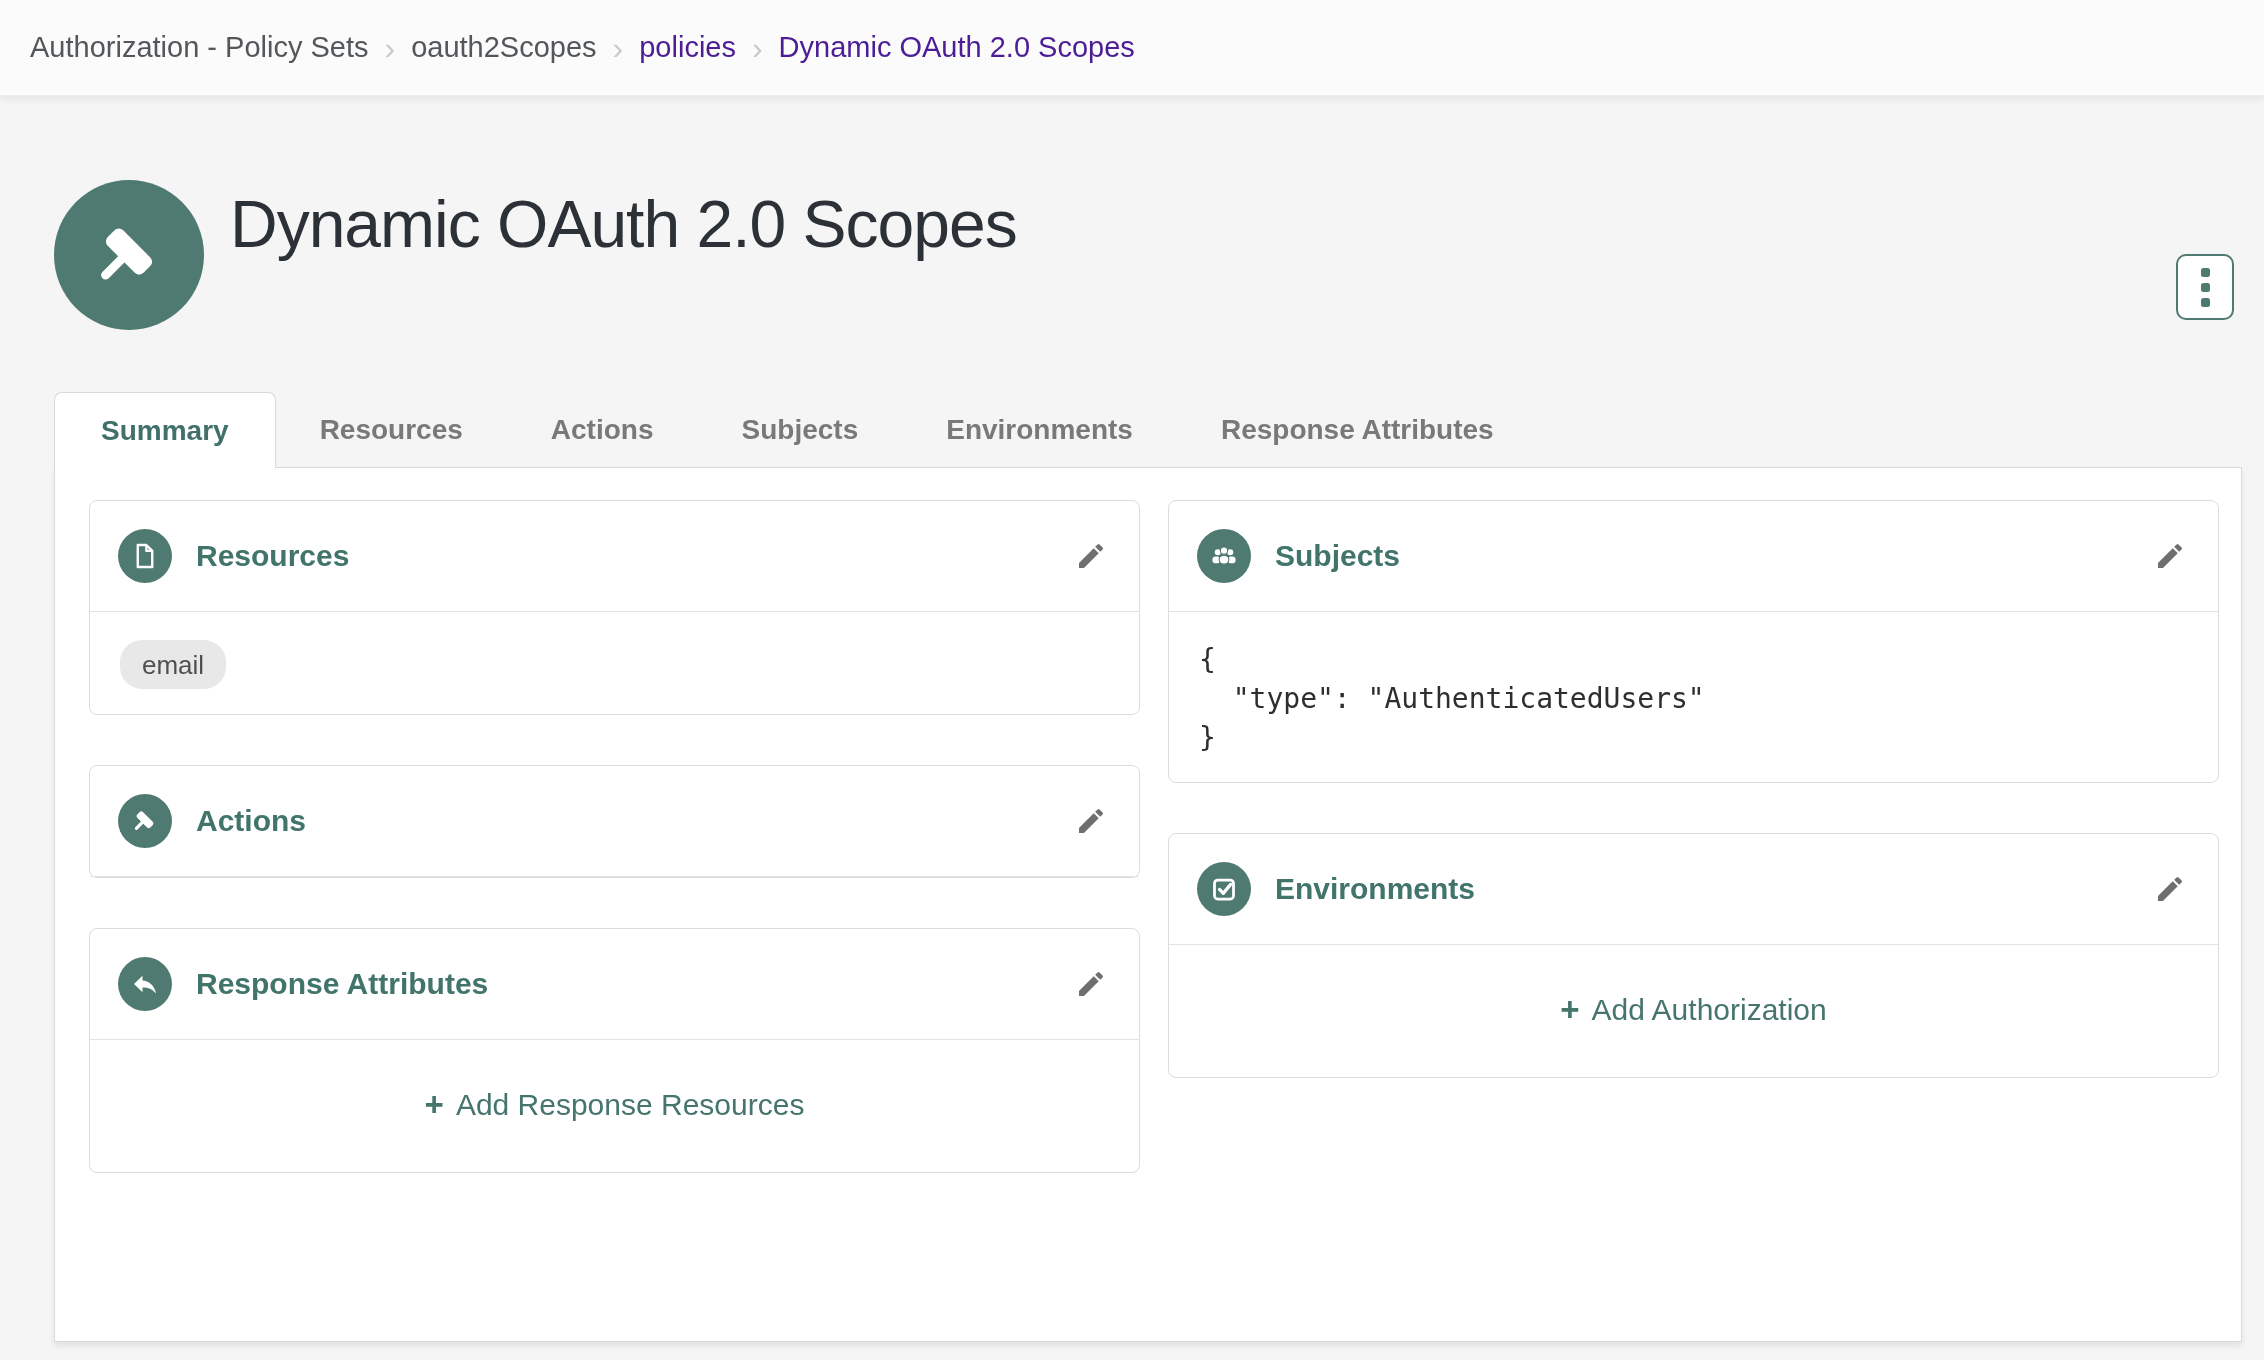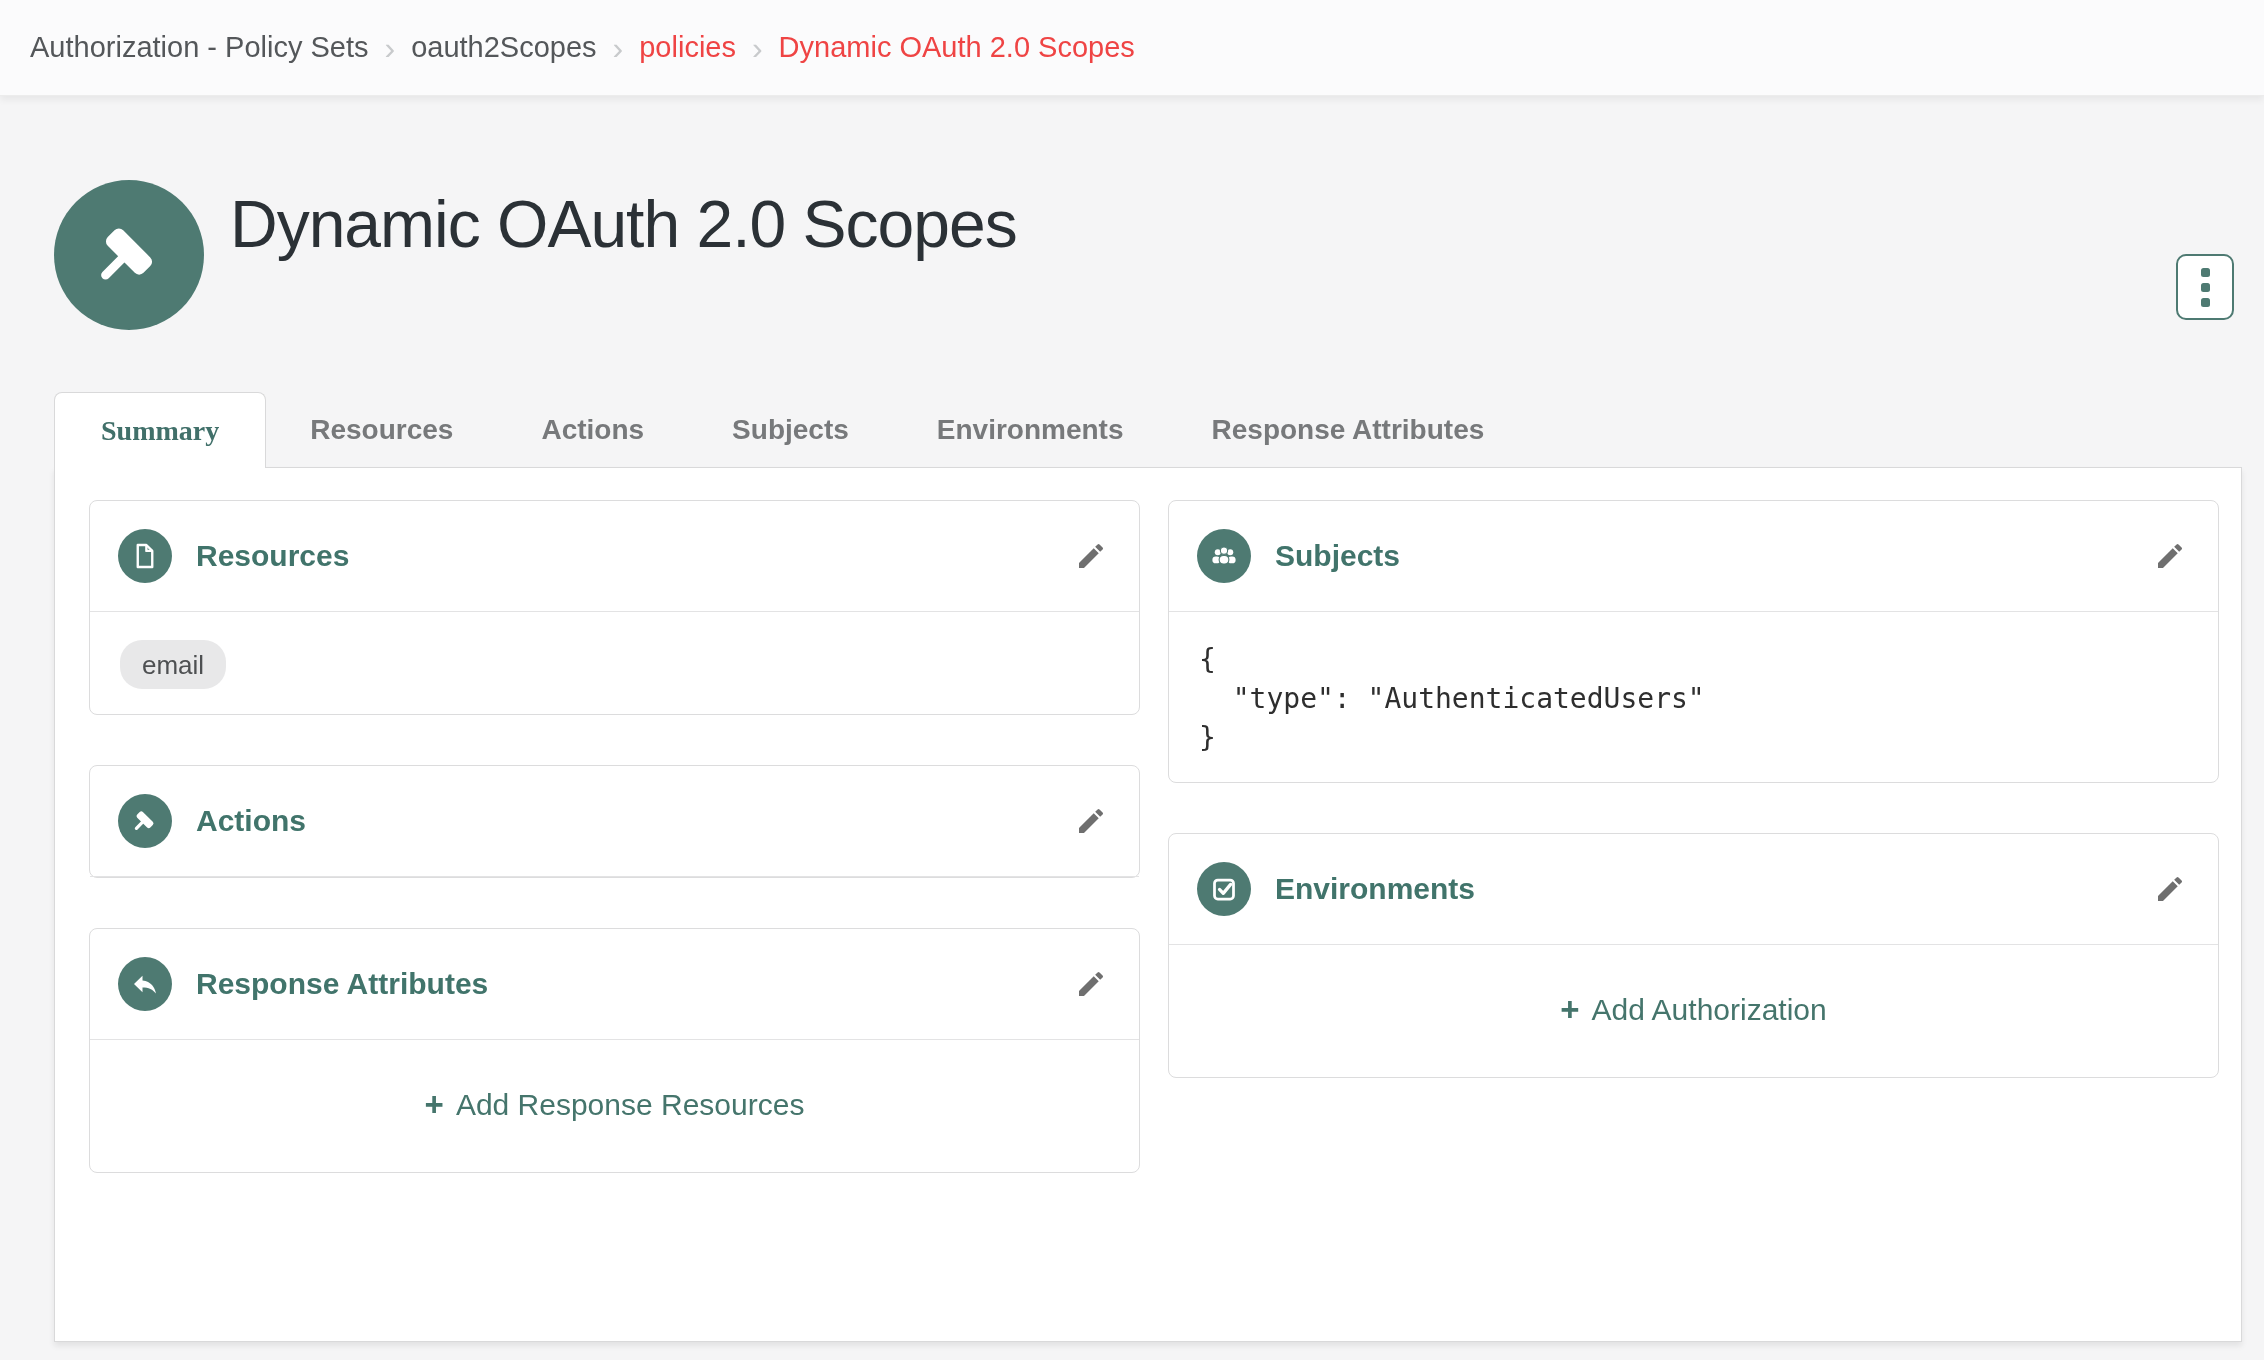--- a/index.html
+++ b/index.html
@@ -18,21 +18,21 @@
     background: #FBFBFC;
     border-bottom: 1px solid #ECECEC;
     box-shadow: 0 4px 7px rgba(0,0,0,0.06);
     display: flex; 
     padding-left: 30px;
     position: relative; z-index: 5;
   }
   .breadcrumb { display: flex; align-items: center; font-size: 29px; }
   .bc-item { text-decoration: none; }
   .bc-strong { color: #54575A; }
-  .bc-muted  { color: #ef4444; }
+  .bc-muted  { color: #4c1d95; }
   .bc-sep { color: #C8CACC; font-size: 32px; margin: 0 16px; line-height: 1; }
 
   
   .header-row {
     display: flex; align-items: flex-start;
     margin: 84px 30px 0 54px;
   }
   .avatar {
     width: 150px; height: 150px; border-radius: 50%;
     background: #4E7A72; flex: 0 0 auto;
@@ -74,21 +74,20 @@
     font-size: 28px; font-weight: bold; color: #77797B;
     cursor: pointer; white-space: nowrap;
   }
   .tab.active {
     height: 76px; padding: 1px 46px;
     background: #FFFFFF;
     border: 1.5px solid #D9D9DA; border-bottom: none;
     border-radius: 8px 8px 0 0;
     color: #41706A;
     margin-bottom: -1.5px;
-    font-family: Liberation Serif, serif;
   }
 
   
   .panel {
     position: relative; z-index: 1;
     margin: 0 22px 0 54px;
     height: 875px;
     background: #FFFFFF;
     border: 1.5px solid #D9D9DA;
     box-shadow: 0 4px 6px rgba(0,0,0,0.08);

